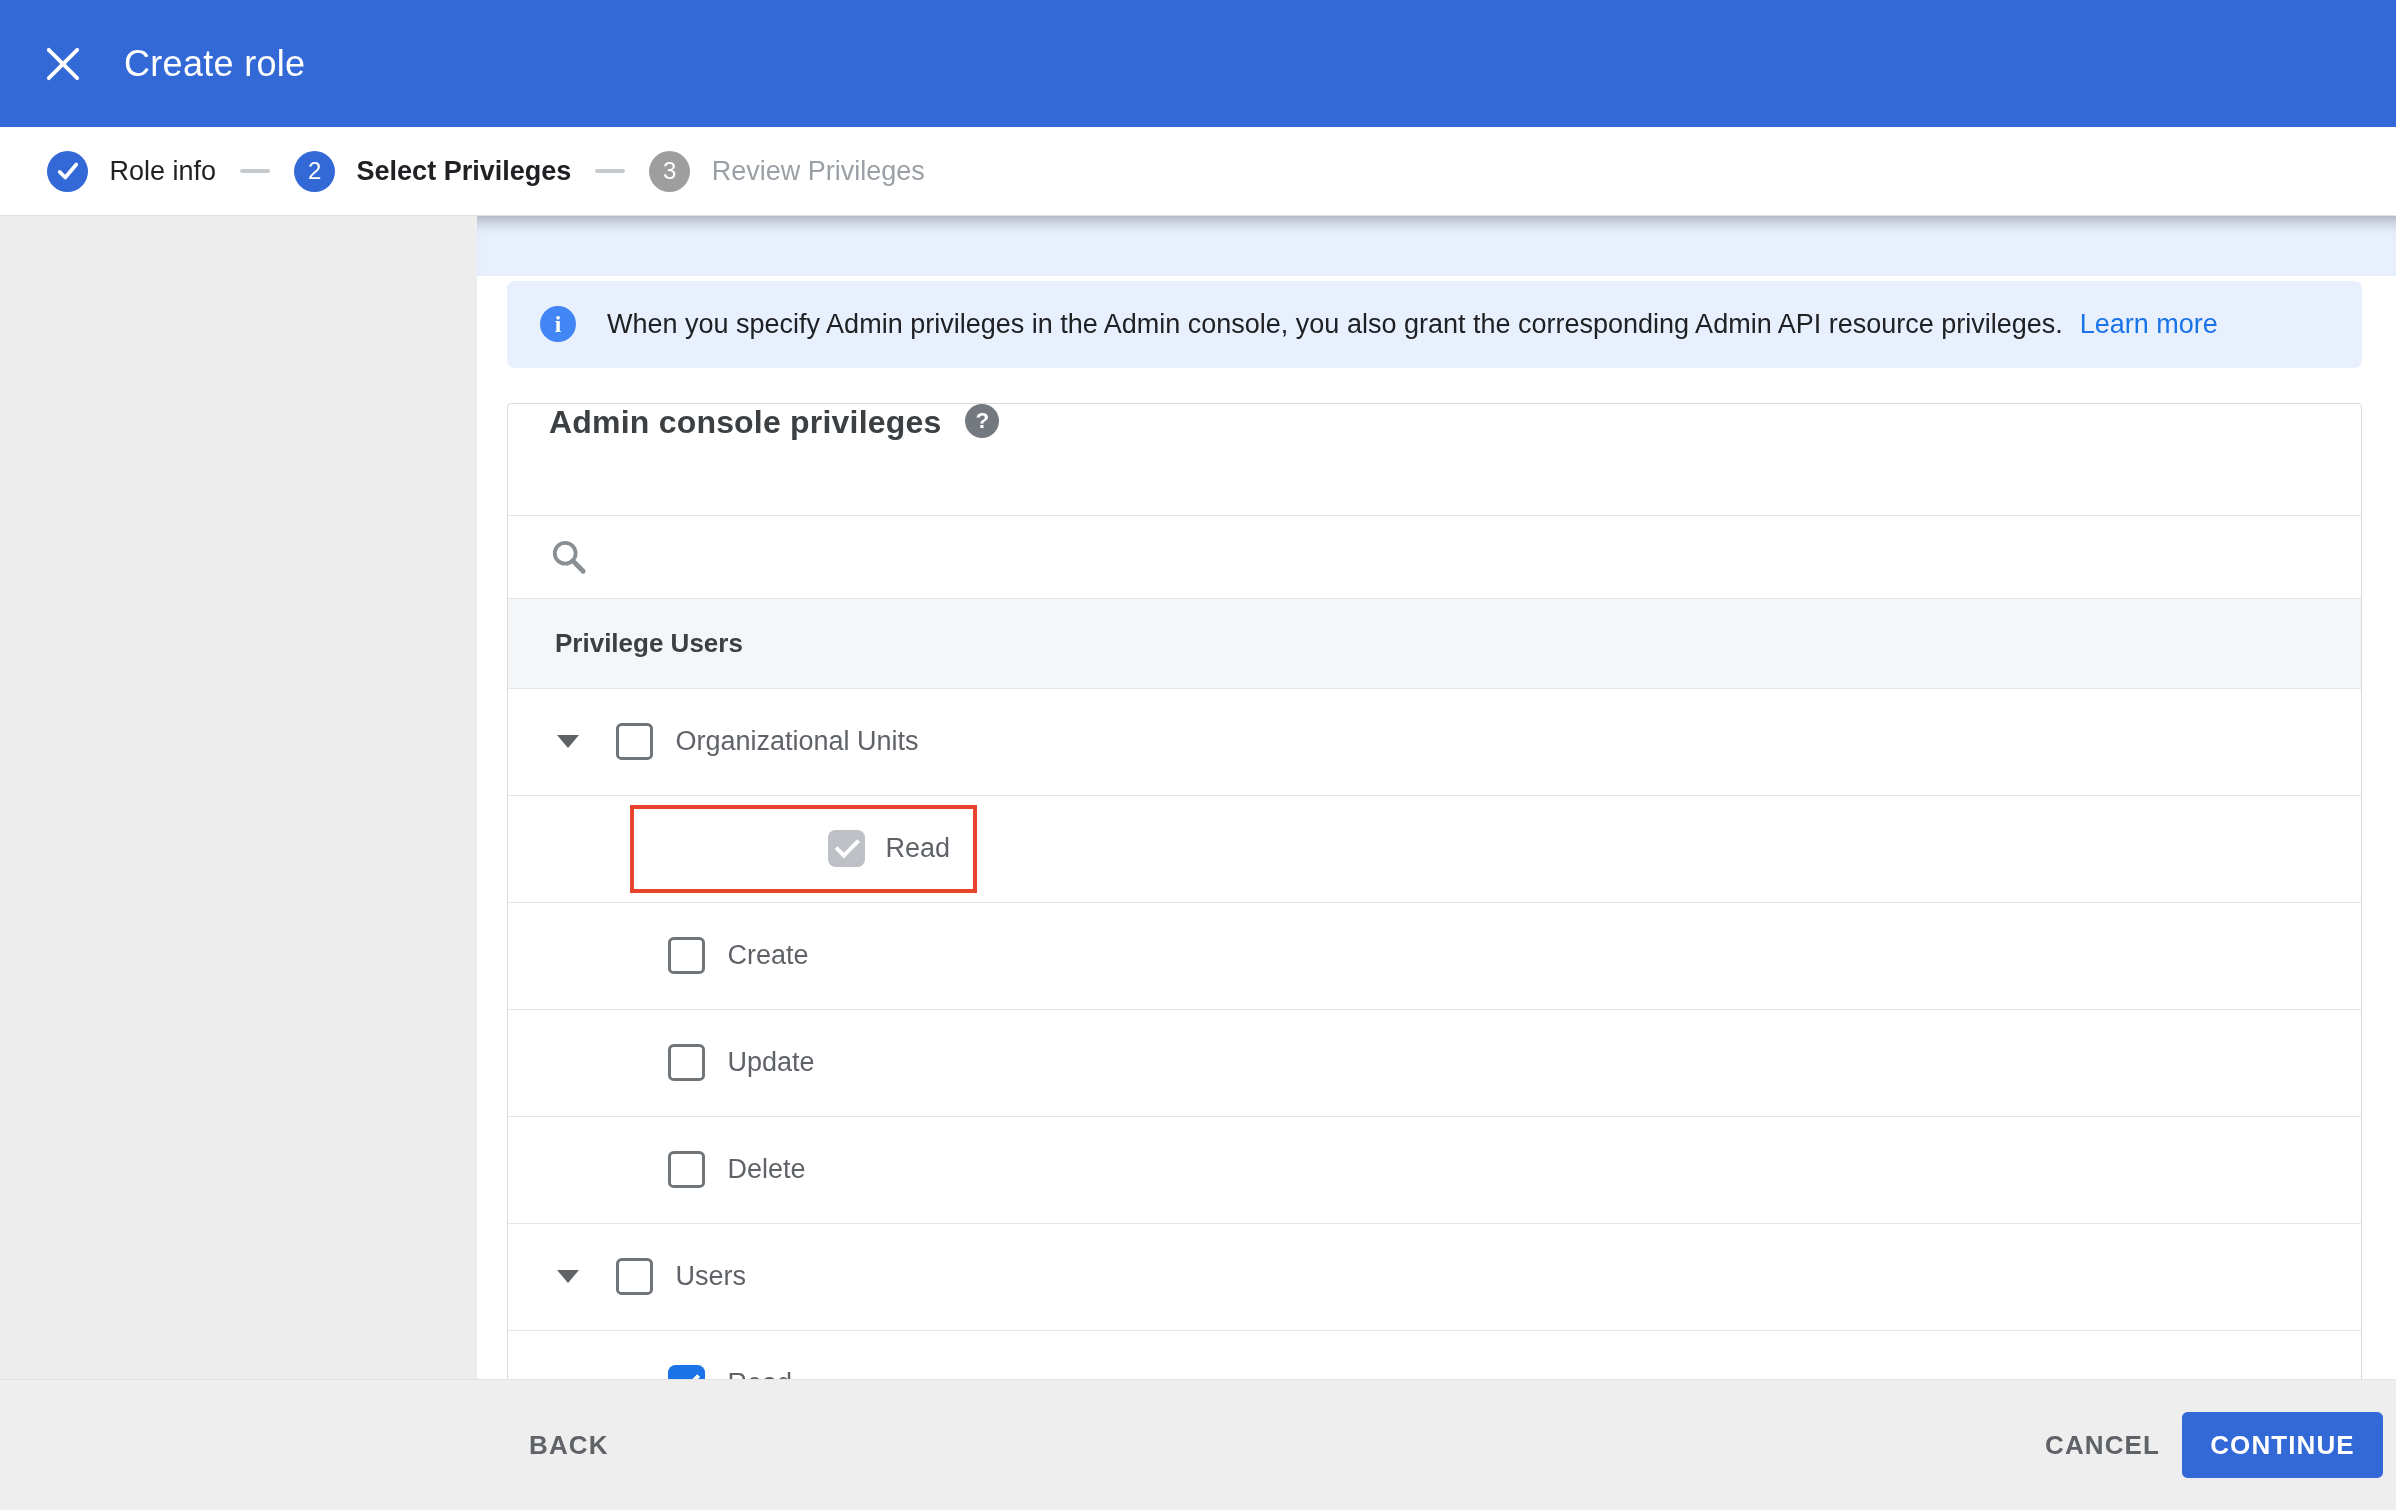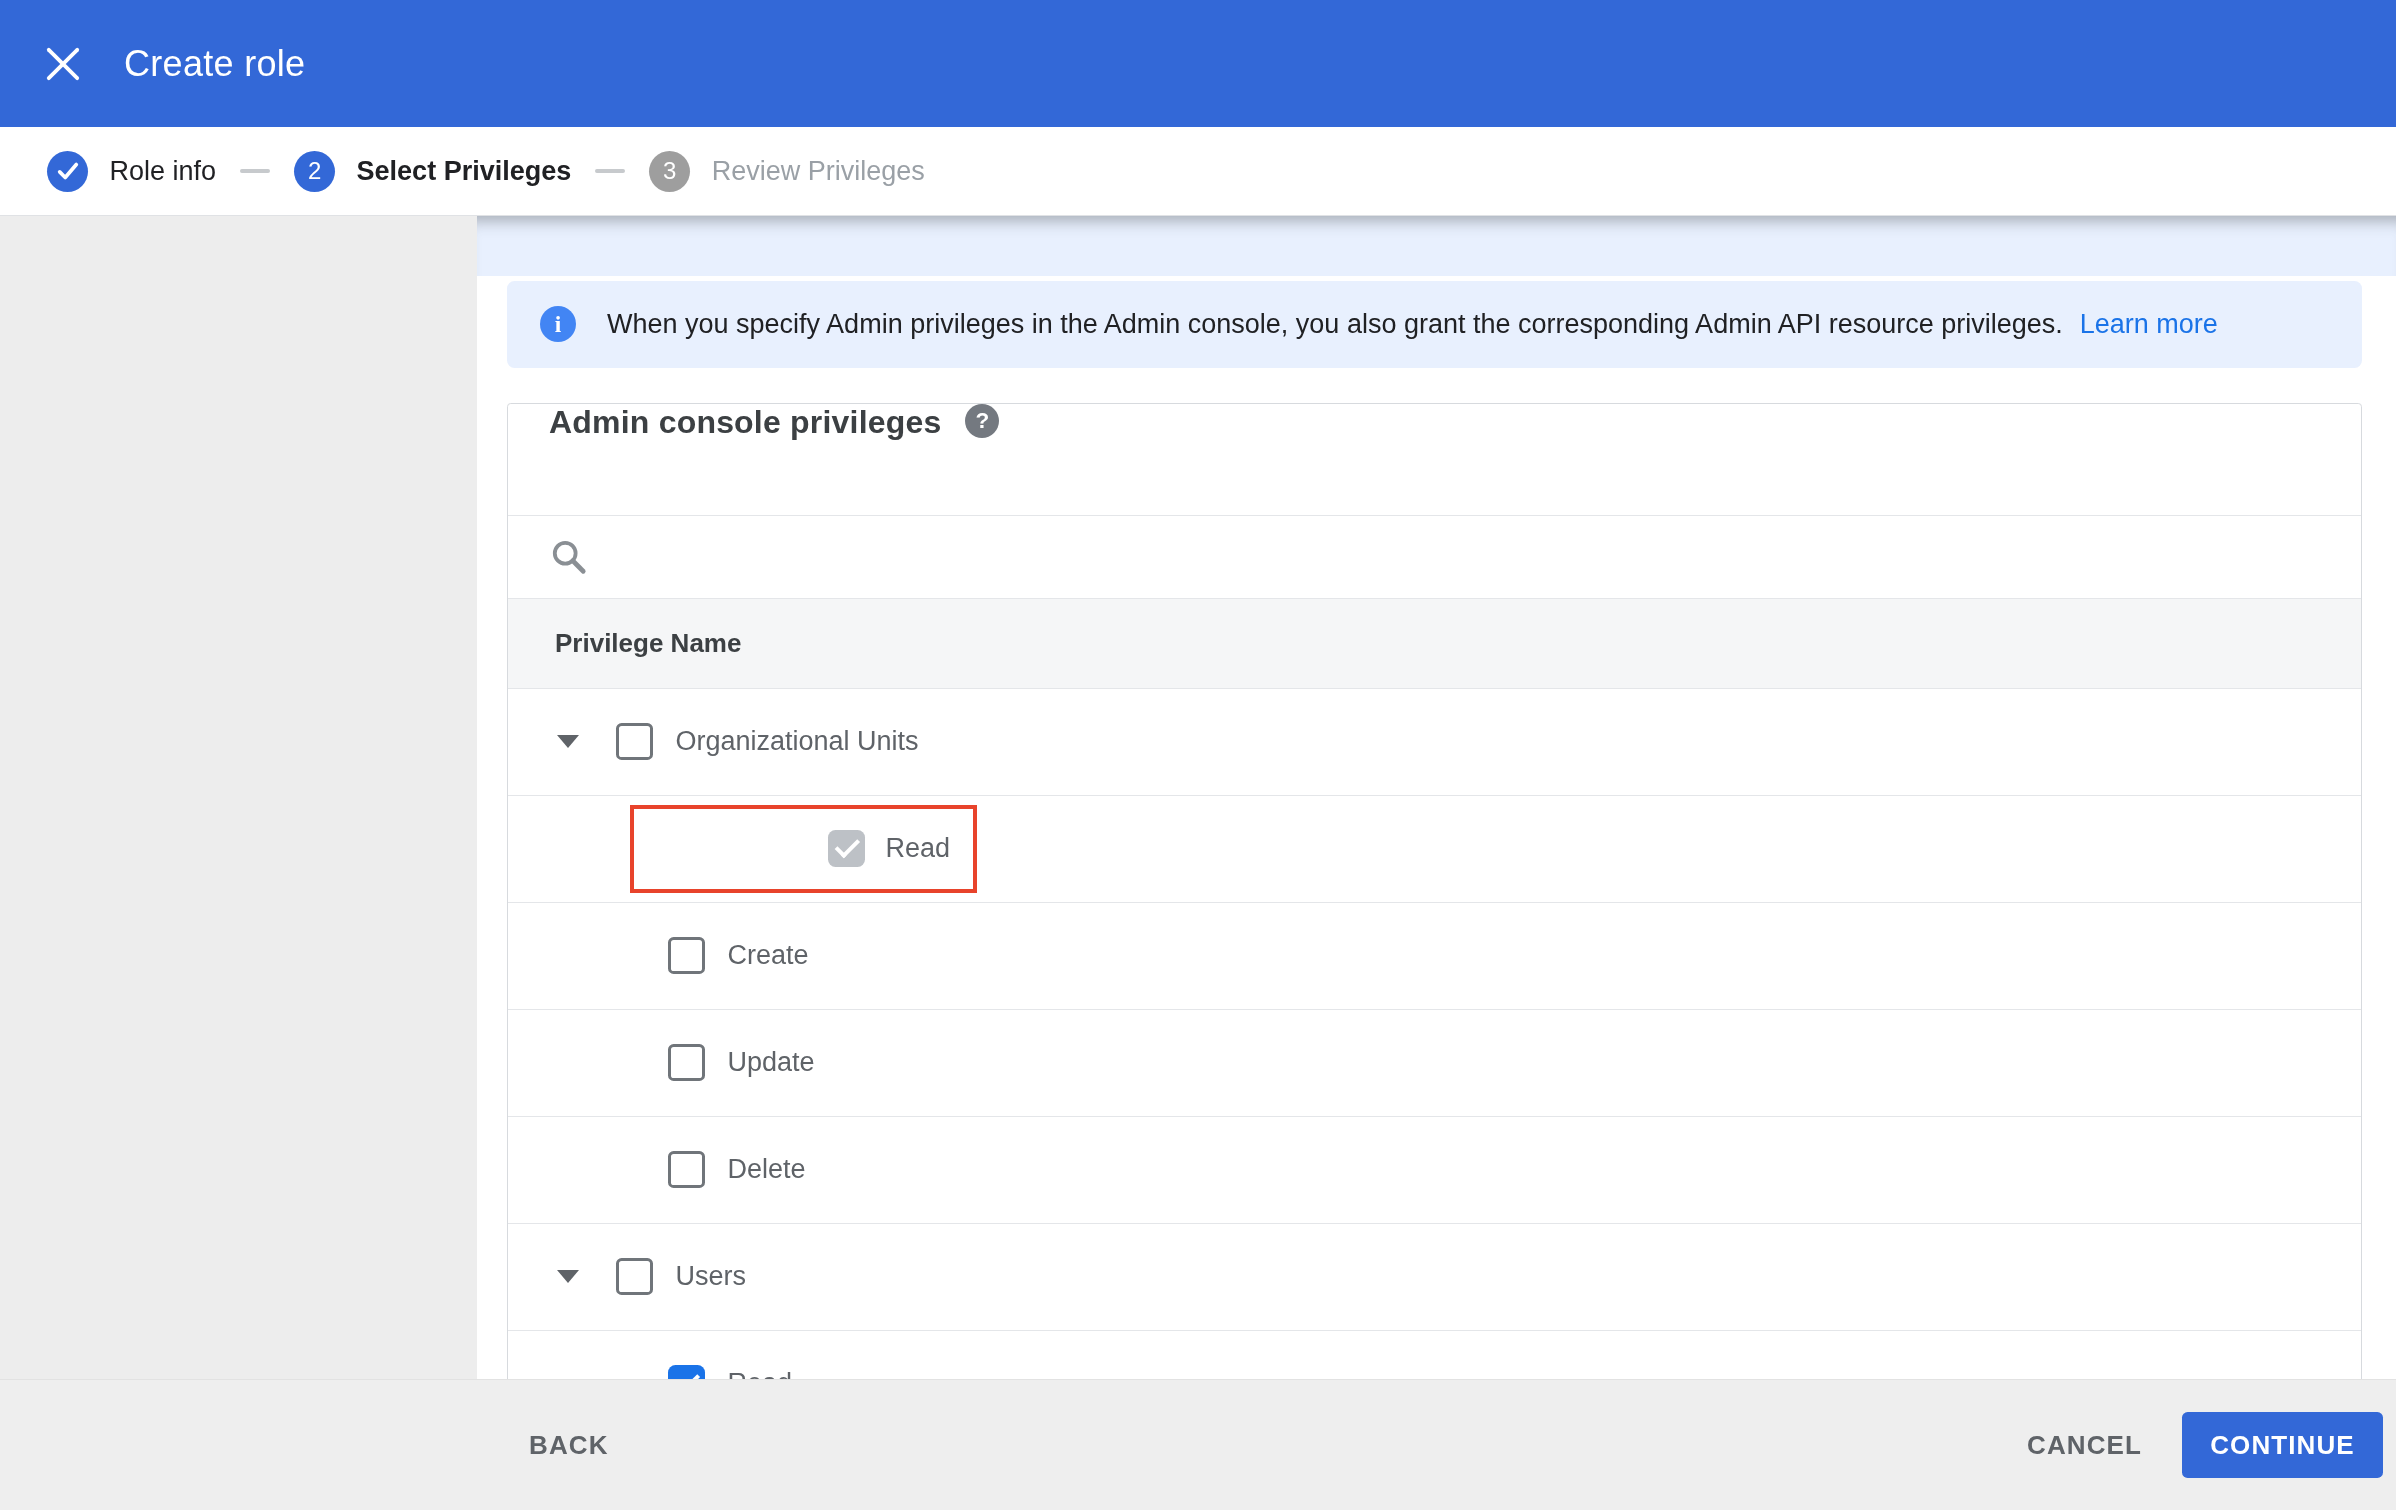--- a/index.html
+++ b/index.html
@@ -140,21 +140,21 @@
   .footer{
     height:131px;background:#eeeeee;border-top:0.9px solid #e2e2e2;
     display:flex;align-items:center;
     padding-left:529px;padding-right:14px;
   }
   .text-btn{
     font-size:26px;font-weight:600;color:var(--text-gray);
     letter-spacing:1.1px;cursor:pointer;background:none;border:none;
     font-family:"Liberation Sans", sans-serif;
   }
-  .cancel-btn{margin-left:auto;margin-right:40px;}
+  .cancel-btn{margin-left:auto;margin-right:22px;}
   .continue-btn{
     width:201px;height:66px;border:none;border-radius:5.6px;
     background:var(--header-blue);color:#fff;
     font-size:26px;font-weight:600;letter-spacing:1.1px;
     cursor:pointer;font-family:"Liberation Sans", sans-serif;
   }
 </style>
 </head>
 <body>
 
@@ -206,21 +206,21 @@
       <div class="card-title-row">
         <div class="card-title">Admin console privileges</div>
         <div class="help-icon">?</div>
       </div>
       <div class="search-row">
         <svg width="36" height="36" viewBox="0 0 38 38">
           <circle cx="15" cy="15" r="11" fill="none" stroke="#8a8f94" stroke-width="4"></circle>
           <line x1="23" y1="23" x2="34" y2="34" stroke="#8a8f94" stroke-width="5" stroke-linecap="round"></line>
         </svg>
       </div>
-      <div class="col-header">Privilege Name</div>
+      <div class="col-header">Privilege Users</div>
       <div>
           <div class="prow parent">
             <span class="tri"></span>
             <span class="cb unchecked"></span>
             <span class="plabel">Organizational Units</span>
           </div>
           <div class="prow child">
             <div class="hl">
               <span class="cb checked-disabled"></span>
               <span class="plabel">Read</span>

